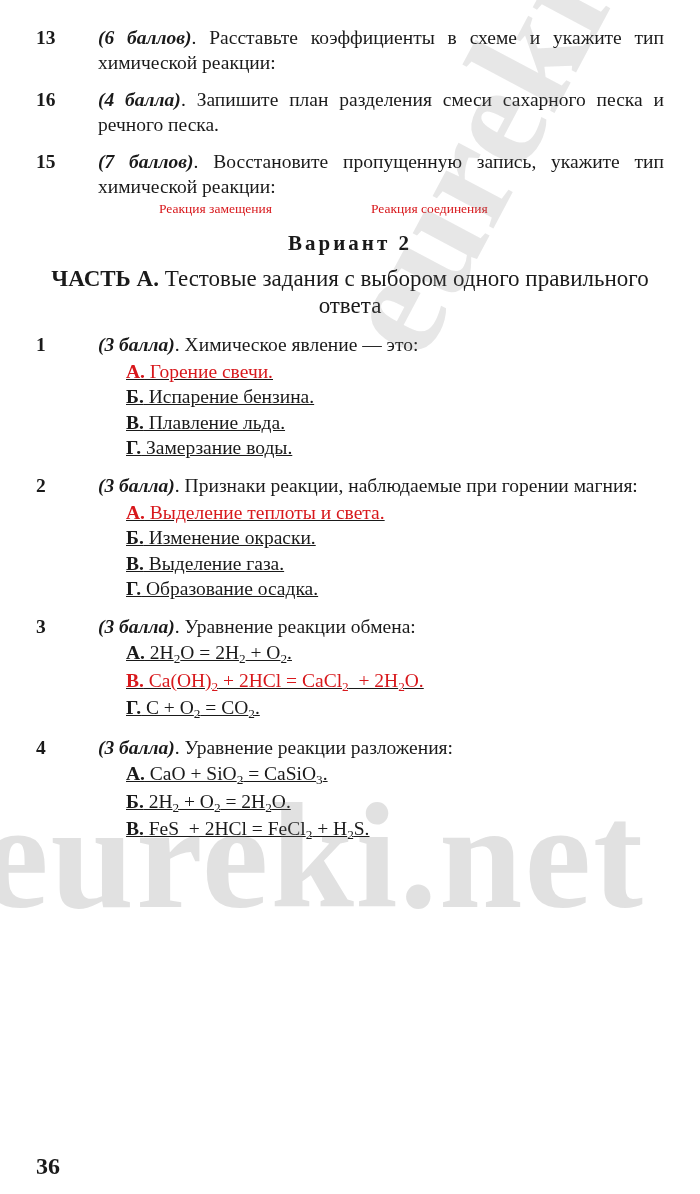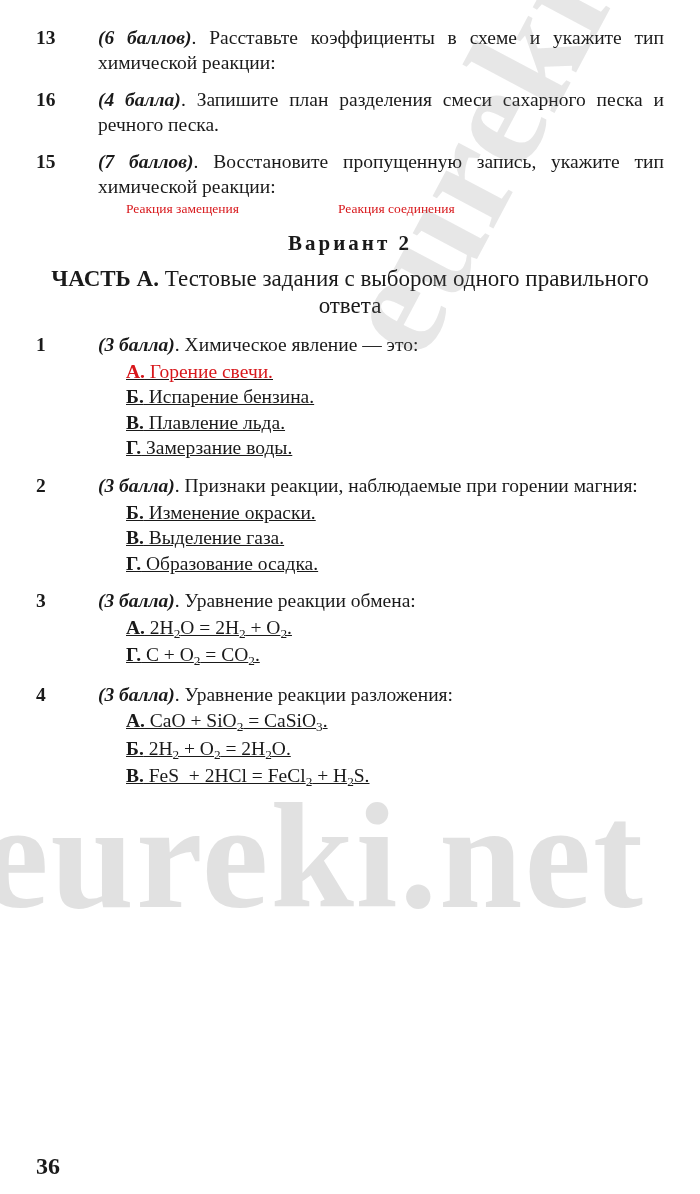--- a/index.html
+++ b/index.html
@@ -141,21 +141,21 @@
     white-space: nowrap;
   }
 
   .note-row {
     padding-left: 28px;
     margin-top: 1px;
     font-size: 13.5px;
     color: #d8181c;
     display: flex;
   }
-  .note-row .n1 { width: 212px; flex: 0 0 212px; }
+  .note-row .n1 { width: 212px; flex: 0 0 212px; margin-left: 33px; }
 
   .variant-title {
     text-align: center;
     font-weight: bold;
     font-size: 21px;
     letter-spacing: 3px;
     margin: 13px 0 9px 0;
   }
   .part-title {
     text-align: center;
@@ -225,33 +225,35 @@
           <div class="ans"><span class="letter">Г.</span><span> Замерзание воды.</span></div>
         </div>
       </div>
     </div>
 
     <div class="task">
       <div class="num">2</div>
       <div class="body">
         <div class="stem"><span class="pts">(3 балла)</span><span>. Признаки реакции, наблюдаемые при горении магния:</span></div>
         <div class="answers">
+          <div class="ans red"><span class="letter">А.</span><span> Выделение теплоты и света.</span></div>
           <div class="ans"><span class="letter">Б.</span><span> Изменение окраски.</span></div>
           <div class="ans"><span class="letter">В.</span><span> Выделение газа.</span></div>
           <div class="ans"><span class="letter">Г.</span><span> Образование осадка.</span></div>
         </div>
       </div>
     </div>
 
     <div class="task">
       <div class="num">3</div>
       <div class="body">
         <div class="stem"><span class="pts">(3 балла)</span><span>. Уравнение реакции обмена:</span></div>
         <div class="answers">
           <div class="ans"><span class="letter">А.</span> 2H<sub>2</sub>O = 2H<sub>2</sub> + O<sub>2</sub>.</div>
+          <div class="ans red"><span class="letter">В.</span> Ca(OH)<sub>2</sub> + 2HCl = CaCl<sub>2</sub> &nbsp;+ 2H<sub>2</sub>O.</div>
           <div class="ans"><span class="letter">Г.</span> C + O<sub>2</sub> = CO<sub>2</sub>.</div>
         </div>
       </div>
     </div>
 
     <div class="task">
       <div class="num">4</div>
       <div class="body">
         <div class="stem"><span class="pts">(3 балла)</span><span>. Уравнение реакции разложения:</span></div>
         <div class="answers">

